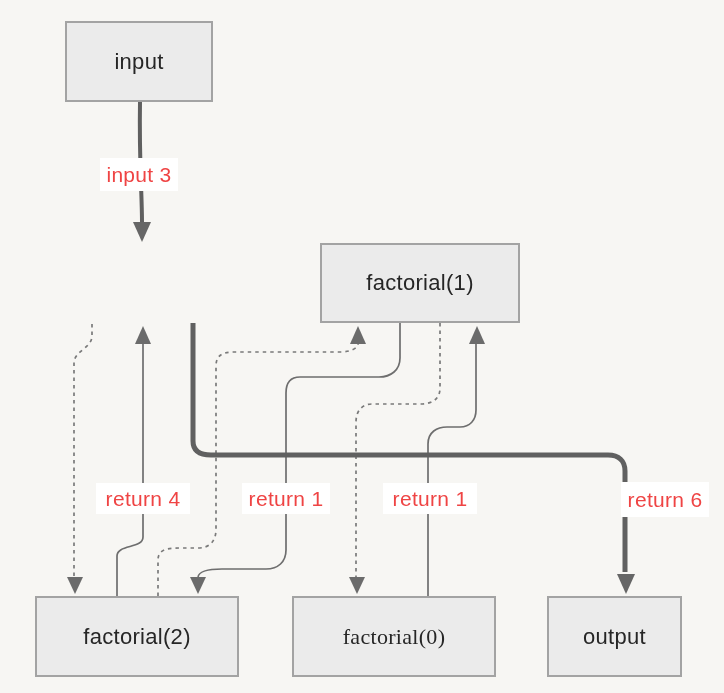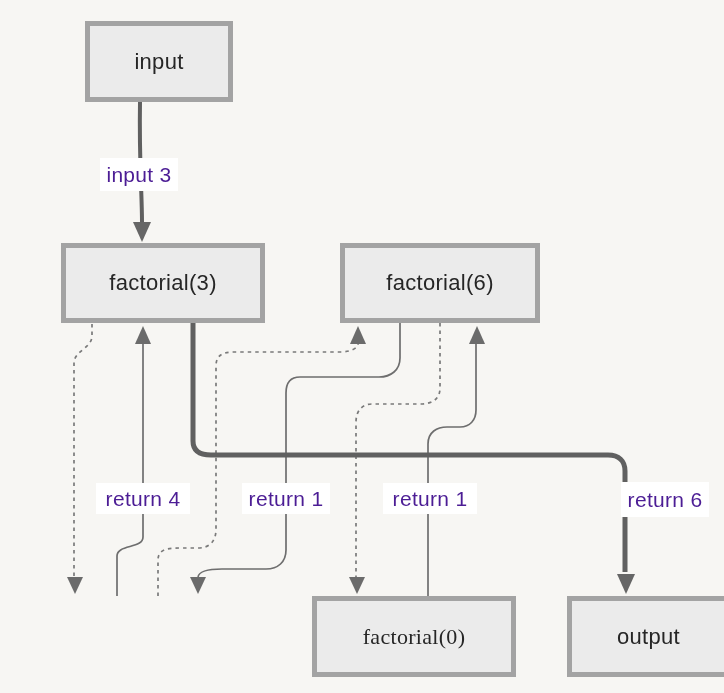--- a/index.html
+++ b/index.html
@@ -18,38 +18,37 @@
   .edges-svg {
     position: absolute;
     left: 0;
     top: 0;
     width: 724px;
     height: 693px;
   }
   .node {
     position: absolute;
     background: #ebebeb;
-    border: 5px solid #a3a3a3;
+    border: 2px solid #a3a3a3;
     box-sizing: border-box;
     display: flex;
     align-items: center;
     justify-content: center;
     font-size: 22px;
     color: #262626;
     letter-spacing: 0.3px;
-    margin-left: 20px;
   }
   .edge-label {
     position: absolute;
     background: #ffffff;
     display: flex;
     align-items: center;
     justify-content: center;
     font-size: 21px;
-    color: #4c1d95;
+    color: #ef4444;
     letter-spacing: 0.3px;
     white-space: nowrap;
   }
 </style>
 </head>
 <body>
 
 <div class="canvas">
 
   <svg class="edges-svg" viewBox="0 0 724 693" xmlns="http://www.w3.org/2000/svg">
@@ -76,34 +75,34 @@
     <path d="M142,242 L133,222 L151,222 Z" fill="#666666"></path>
 
     <path d="M193,323 L193,441 C193,451 200,455 211,455 L608,455 C619,455 625,461 625,471 L625,572" fill="none" stroke="#606060" stroke-width="5"></path>
     <path d="M626,594 L617,574 L635,574 Z" fill="#666666"></path>
   </svg>
 
   <div class="node" style="left:65px; top:21px; width:148px; height:81px;">
     <span>input</span>
   </div>
 
-  <div class="node" style="left:41px; top:243px; width:204px; height:80px;">
-    <span>factorial(3)</span>
+
+  <div class="node" style="left:320px; top:243px; width:200px; height:80px;">
+    <span>factorial(1)</span>
   </div>
 
-  <div class="node" style="left:320px; top:243px; width:200px; height:80px;">
-    <span>factorial(6)</span>
+  <div class="node" style="left:35px; top:596px; width:204px; height:81px;">
+    <span>factorial(2)</span>
   </div>
-
 
   <div class="node" style="left:292px; top:596px; width:204px; height:81px;font-family:Liberation Serif, serif;">
     <span>factorial(0)</span>
   </div>
 
-  <div class="node" style="left:547px; top:596px; width:163px; height:81px;">
+  <div class="node" style="left:547px; top:596px; width:135px; height:81px;">
     <span>output</span>
   </div>
 
   <div class="edge-label" style="left:100px; top:158px; width:78px; height:33px;">input 3</div>
 
   <div class="edge-label" style="left:96px; top:483px; width:94px; height:31px;">return 4</div>
 
   <div class="edge-label" style="left:242px; top:483px; width:88px; height:31px;">return 1</div>
 
   <div class="edge-label" style="left:383px; top:483px; width:94px; height:31px;">return 1</div>

